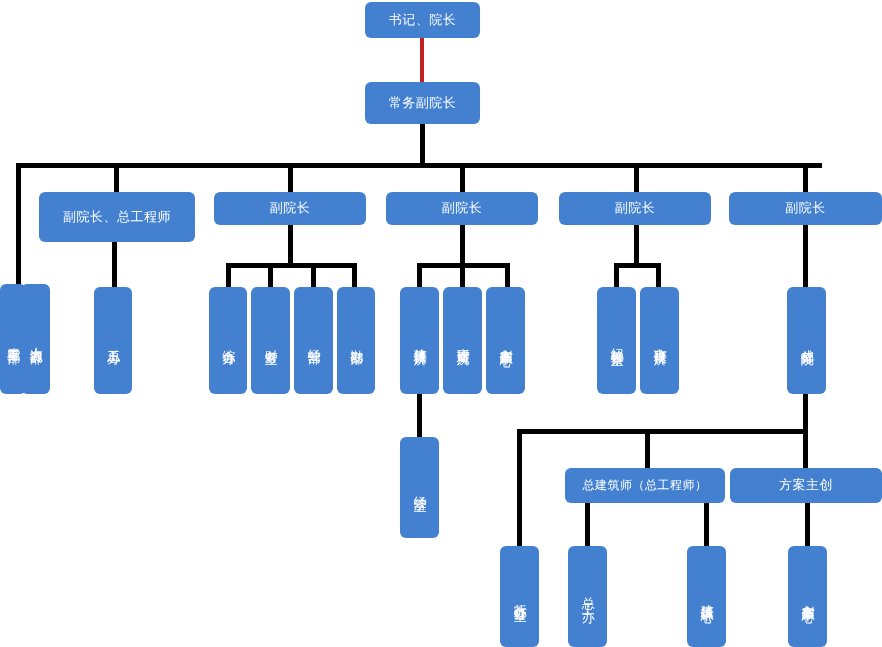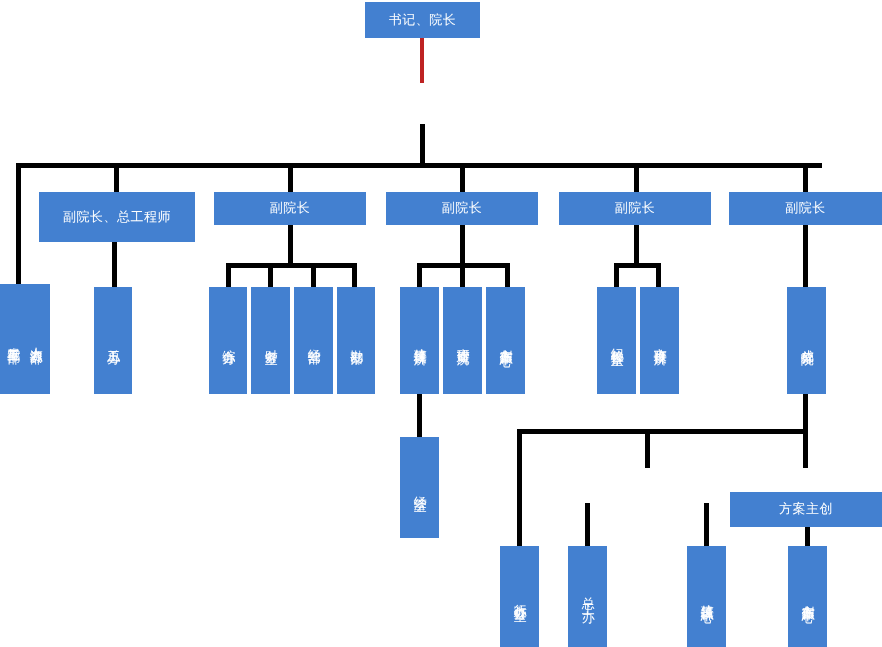--- a/index.html
+++ b/index.html
@@ -27,20 +27,21 @@
     color: #ffffff;
     display: flex;
     align-items: center;
     justify-content: center;
     text-align: center;
     box-sizing: border-box;
     font-size: 13px;
     line-height: 1.25;
     letter-spacing: 0.5px;
     z-index: 5;
+    border-radius: 6px;
   }
   
   .node.h {
     writing-mode: horizontal-tb;
   }
   
   .node.v {
     writing-mode: vertical-rl;
     text-orientation: upright;
     align-items: center;
@@ -109,20 +110,21 @@
   <div class="line" style="left:645px; top:429px; width:5px; height:39px;"></div>
   <div class="line" style="left:803px; top:429px; width:5px; height:39px;"></div>
 
   <div class="line" style="left:585px; top:503px; width:5px; height:43px;"></div>
   <div class="line" style="left:704px; top:503px; width:5px; height:43px;"></div>
 
   <div class="line" style="left:805px; top:503px; width:5px; height:43px;"></div>
 
   <div class="node h" style="left:365px; top:2px; width:115px; height:36px;">书记、院长</div>
 
+  <div class="node h" style="left:365px; top:82px; width:115px; height:42px;">常务副院长</div>
 
   <div class="node h" style="left:39px; top:192px; width:156px; height:50px;">副院长、总工程师</div>
   <div class="node h" style="left:214px; top:192px; width:152px; height:33px;">副院长</div>
   <div class="node h" style="left:386px; top:192px; width:152px; height:33px;">副院长</div>
   <div class="node h" style="left:559px; top:192px; width:152px; height:33px;">副院长</div>
   <div class="node h" style="left:729px; top:192px; width:153px; height:33px;">副院长</div>
 
   <div class="node v" style="left:21px; top:284px; width:29px; height:110px;">人力资源部</div>
   <div class="node v" style="left:0px; top:284px; width:26px; height:110px;">党群工作部</div>
 
@@ -137,20 +139,21 @@
   <div class="node v" style="left:443px; top:287px; width:39px; height:107px;">古建研究所</div>
   <div class="node v" style="left:486px; top:287px; width:39px; height:107px;">方案创作中心</div>
 
   <div class="node v" style="left:597px; top:287px; width:39px; height:107px;">纪检督察室</div>
   <div class="node v" style="left:640px; top:287px; width:39px; height:107px;">市政设计所</div>
 
   <div class="node v" style="left:787px; top:287px; width:39px; height:107px;">成都分院</div>
 
   <div class="node v" style="left:400px; top:437px; width:39px; height:101px;">经济室</div>
 
-  <div class="node h" style="left:730px; top:492px; width:152px; height:35px;">方案主创</div>
+  <div class="node h" style="left:565px; top:468px; width:160px; height:35px; font-size:12px;">总建筑师（总工程师）</div>
+  <div class="node h" style="left:730px; top:468px; width:152px; height:35px;">方案主创</div>
 
   <div class="node v" style="left:500px; top:546px; width:39px; height:101px;">行政办公室</div>
   <div class="node v vspaced" style="left:568px; top:546px; width:39px; height:101px;">总工办</div>
   <div class="node v" style="left:687px; top:546px; width:39px; height:101px;">建筑设计中心</div>
   <div class="node v" style="left:788px; top:546px; width:39px; height:101px;">方案创作中心</div>
 
 </div>
 
 </body></html>

